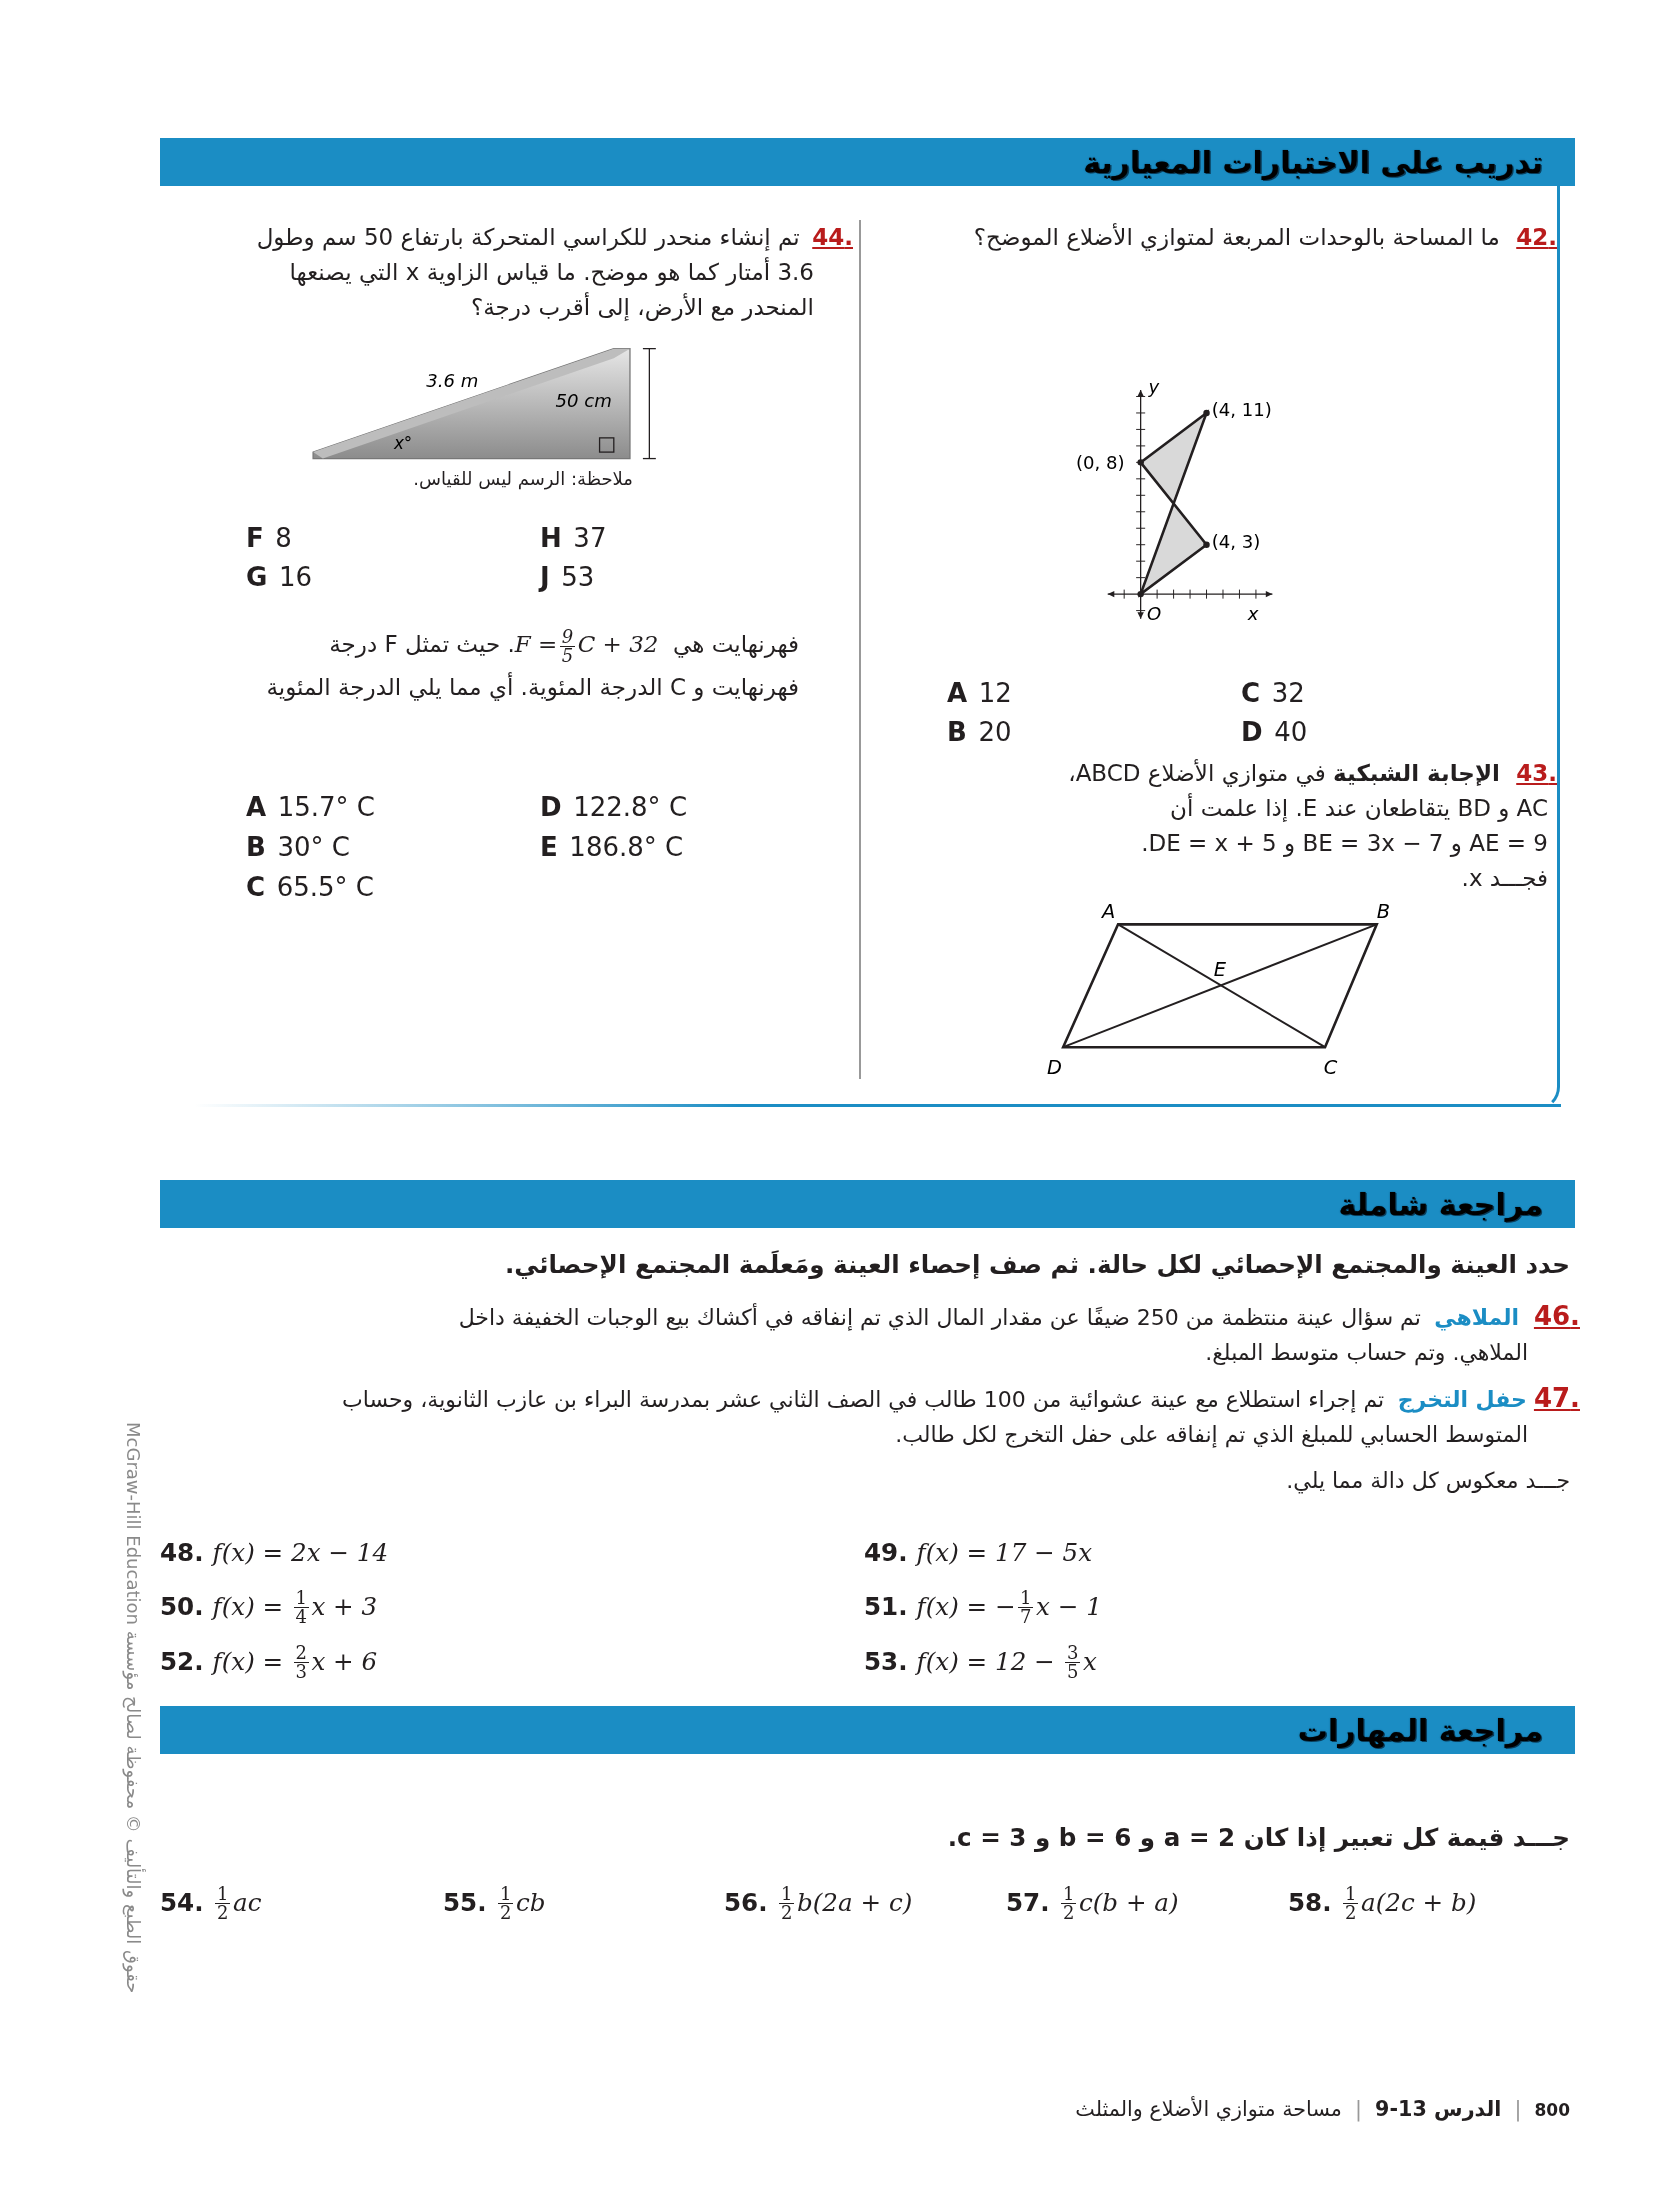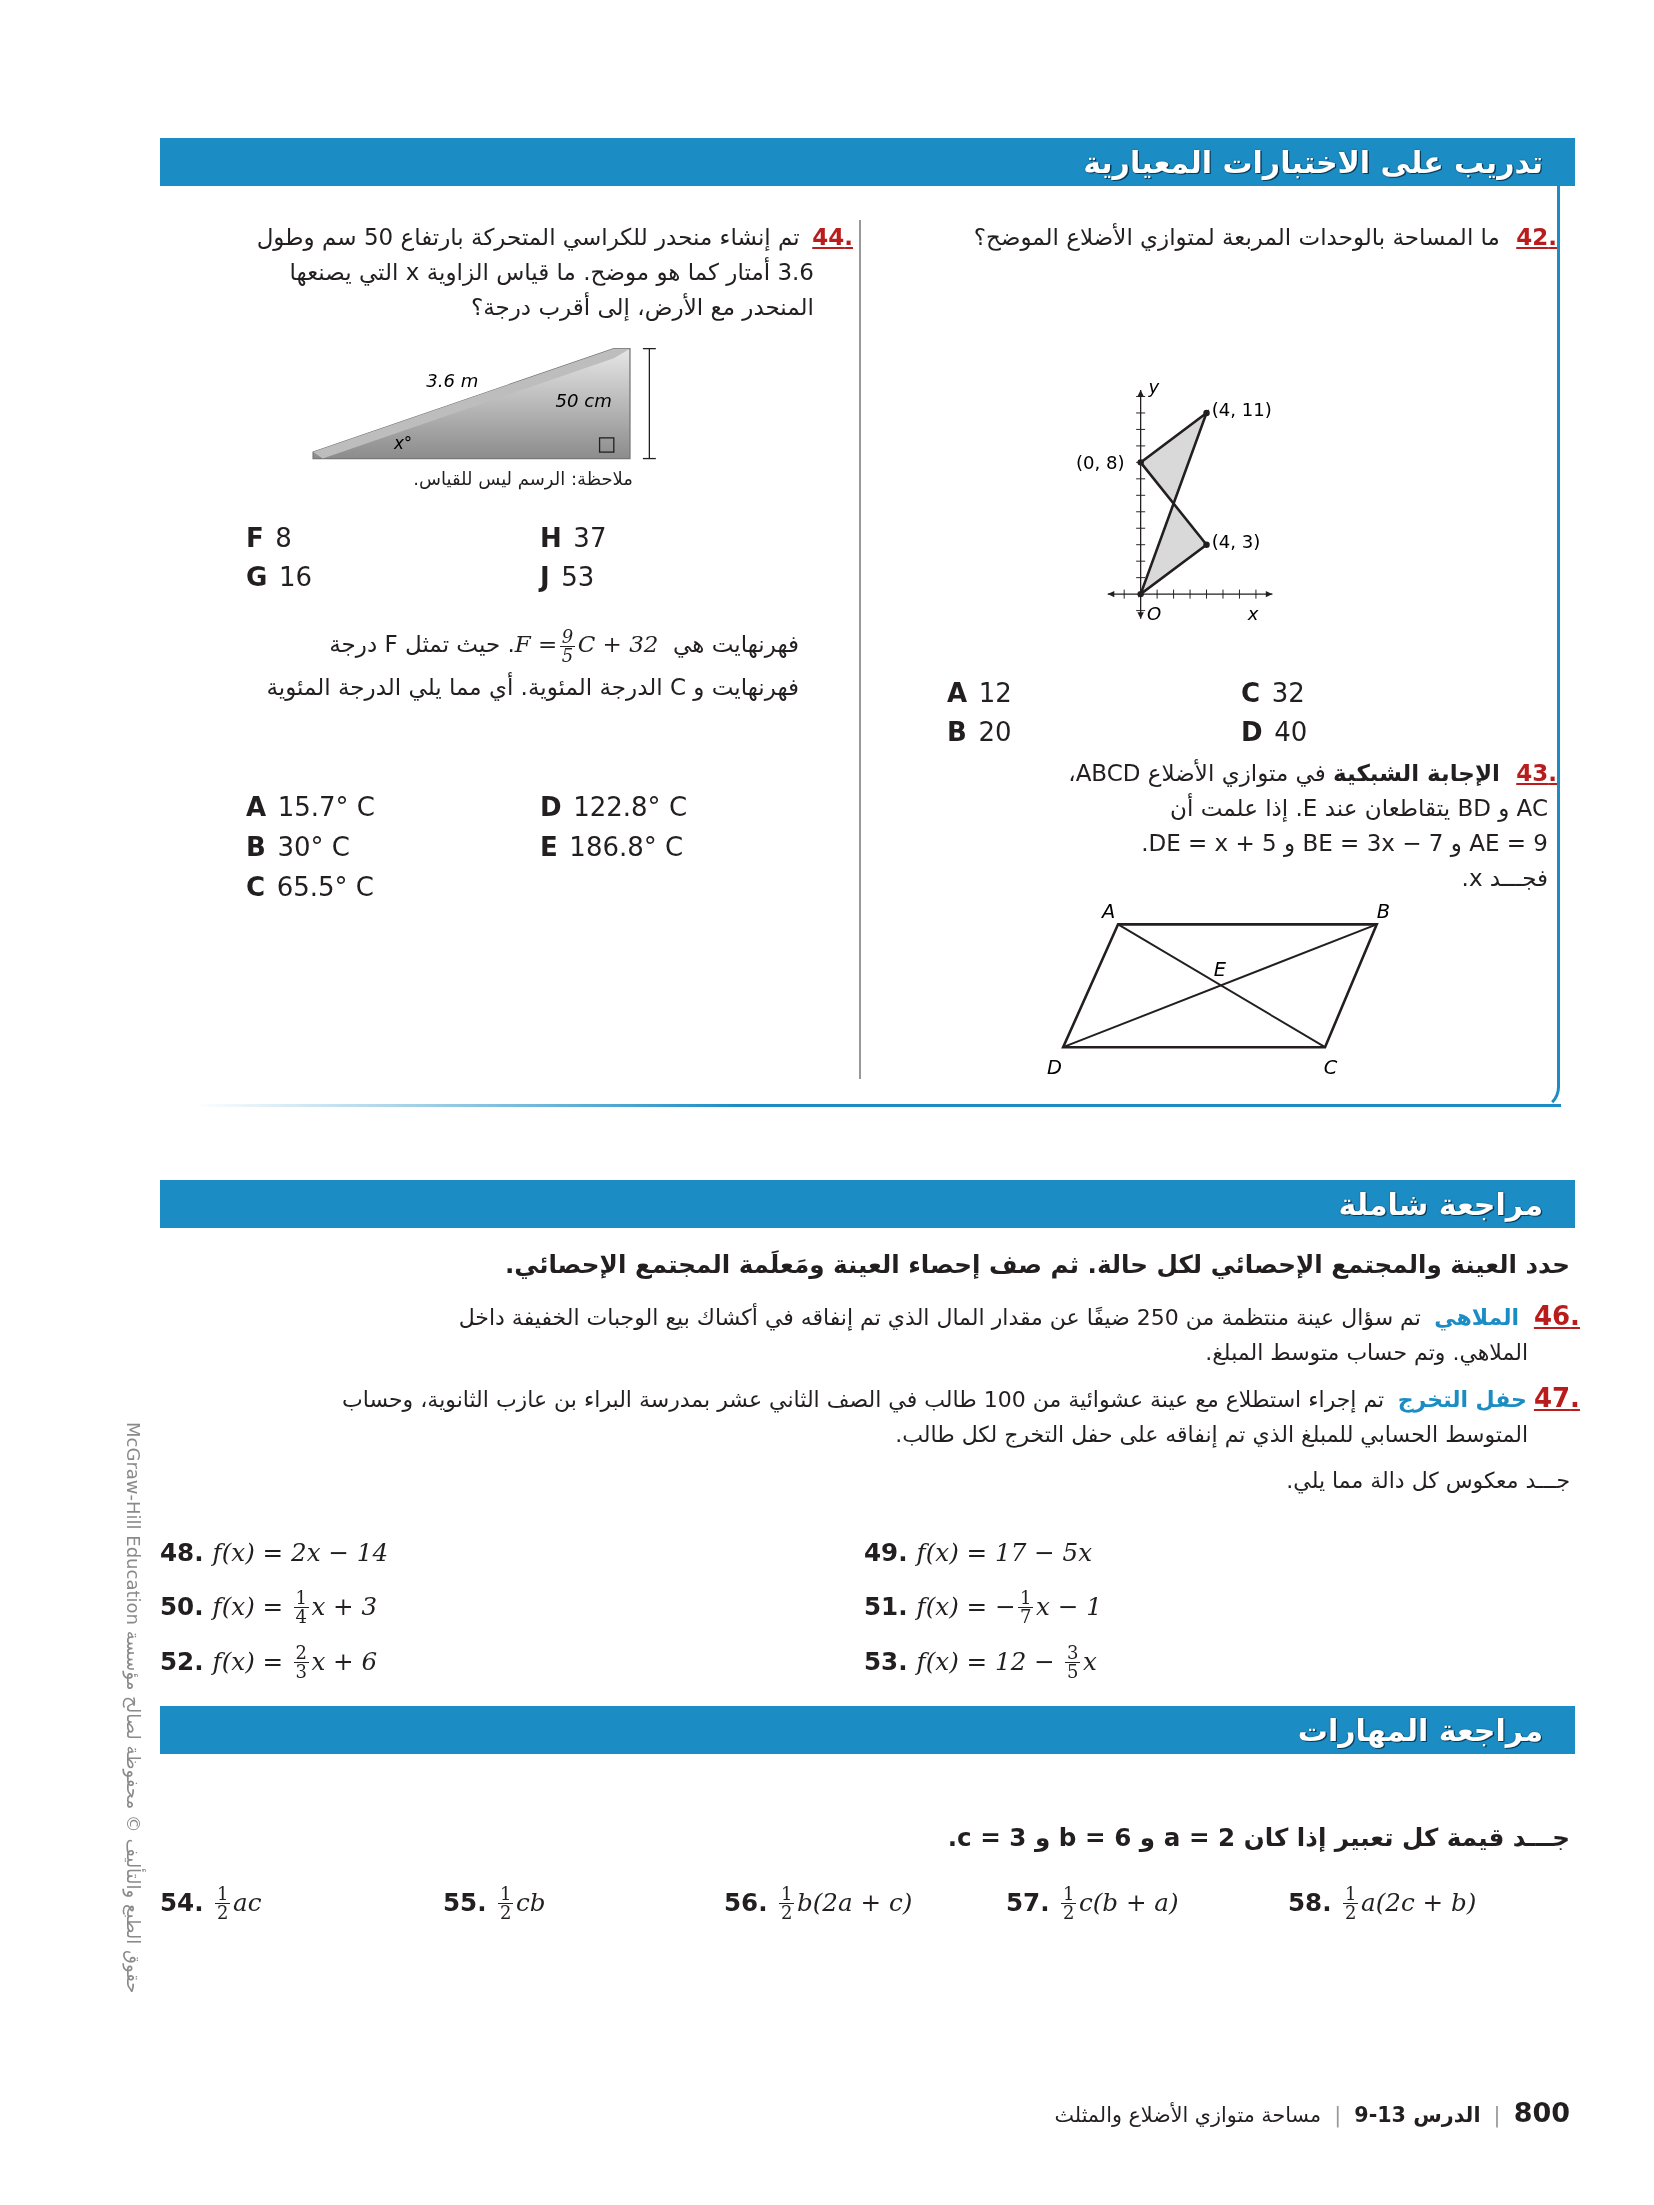--- a/index.html
+++ b/index.html
@@ -7,21 +7,21 @@
     width: 1654px; height: 2205px; background: #ffffff; position: relative;
     font-family: "DejaVu Sans", sans-serif; color: #231f20; overflow: hidden;
   }
   .abs { position: absolute; }
   .band {
     position: absolute; left: 160px; width: 1415px; height: 48px;
     background: #1b8dc4; color: #fff; direction: rtl;
   }
   .band .t {
     position: absolute; right: 32px; top: 50%; transform: translateY(-50%);
-    font-weight: bold; font-size: 30px; color: #ffffff;
+    font-weight: bold; font-size: 30px; color: #000000;
     text-shadow: 0 0 1.3px #0b3d5a, 1.3px 1.3px 0 #0b3d5a;
   }
   .rtl { direction: rtl; text-align: right; }
   .qnum { font-weight: bold; color: #b91c1c; text-decoration: underline; }
   .q-text { font-size: 23px; line-height: 35px; }
   .choice { font-size: 26px; }
   .choice b { font-weight: bold; margin-right: 11.6px; }
   .math { font-family: "DejaVu Serif", serif; font-style: italic; }
   .frac { display: inline-block; vertical-align: middle; text-align: center; font-family: "DejaVu Serif", serif; font-size: 18px; line-height: 1; margin: 0 2.6px; }
   .frac span { display: block; padding: 0 1.9px; }
@@ -230,19 +230,19 @@
 <div class="abs ex" style="left:1006px; top:1885px;">
   <span class="num">57.</span><span class="frac"><span class="n">1</span><span>2</span></span><span class="e math">c(b + a)</span>
 </div>
 <div class="abs ex" style="left:1288px; top:1885px;">
   <span class="num">58.</span><span class="frac"><span class="n">1</span><span>2</span></span><span class="e math">a(2c + b)</span>
 </div>
 
 <div class="abs" style="left:123px; top:1422px; transform-origin:left top; transform: rotate(90deg) translateY(-100%); white-space:nowrap; font-size:18px; color:#8a8a8a; direction:rtl; width:646px; text-align:left;">حقوق الطبع والتأليف © محفوظة لصالح مؤسسة McGraw-Hill Education</div>
 
 <div class="abs rtl" style="right:84px; top:2097px; font-size:20.7px; white-space:nowrap;">
-  <span style="font-weight:bold; font-size:27px;">800</span>
+  <span style="font-weight:bold; font-size:17px;">800</span>
   <span style="color:#999; margin:0 6.5px;">|</span>
   <span style="font-weight:bold;">الدرس 13-9</span>
   <span style="color:#999; margin:0 6.5px;">|</span>
   <span>مساحة متوازي الأضلاع والمثلث</span>
 </div>
 
 
 </body></html>

